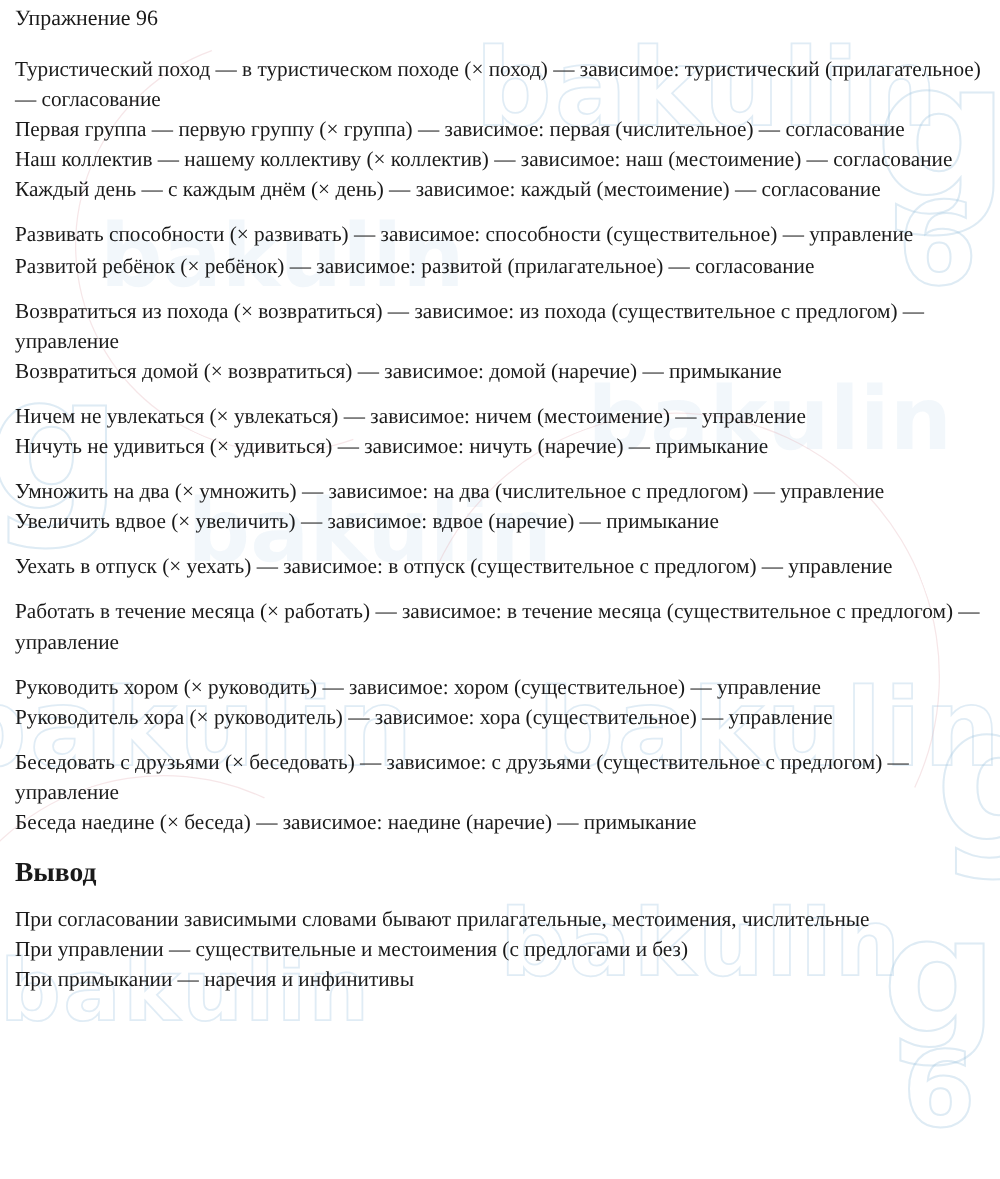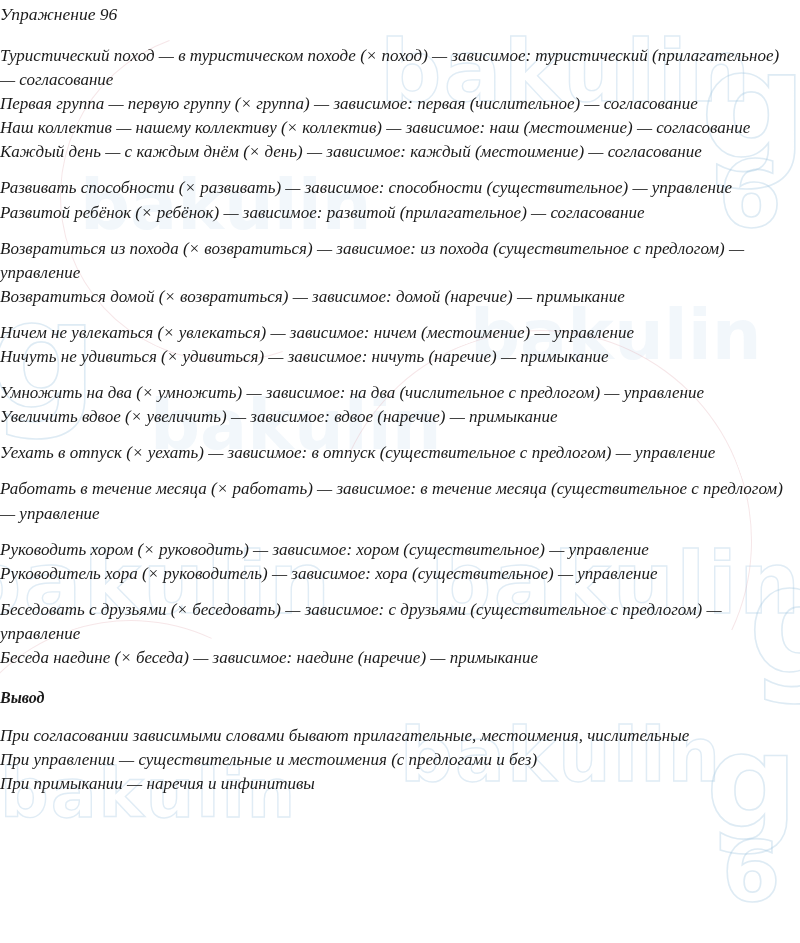--- a/index.html
+++ b/index.html
@@ -56,22 +56,21 @@
     font-weight: 700;
     color: rgba(151, 192, 222, 0.13);
     white-space: nowrap;
     line-height: 1;
   }
 
   
   #document-body {
     position: relative;
     z-index: 1;
-    padding: 2px 4px 0 0;
-    font-style: italic;
+    padding: 2px 4px 0 12px;
   }
 
   .doc-title {
     font-size: 17.5px;
     line-height: 24px;
     margin: 0 0 18px 0;
     font-weight: 400;
   }
 
   .para-block {
@@ -82,21 +81,21 @@
   }
 
   .doc-line {
     font-size: 17px;
     line-height: 24.1px;
     margin: 0;
     max-width: 794px;
   }
 
   .section-heading {
-    font-size: 16px;
+    font-size: 22px;
     line-height: 24px;
     font-weight: 700;
     margin: 0 0 14px 0;
   }
 
   .conclusion-block .doc-line {
     margin: 0;
   }
 </style>
 </head>

